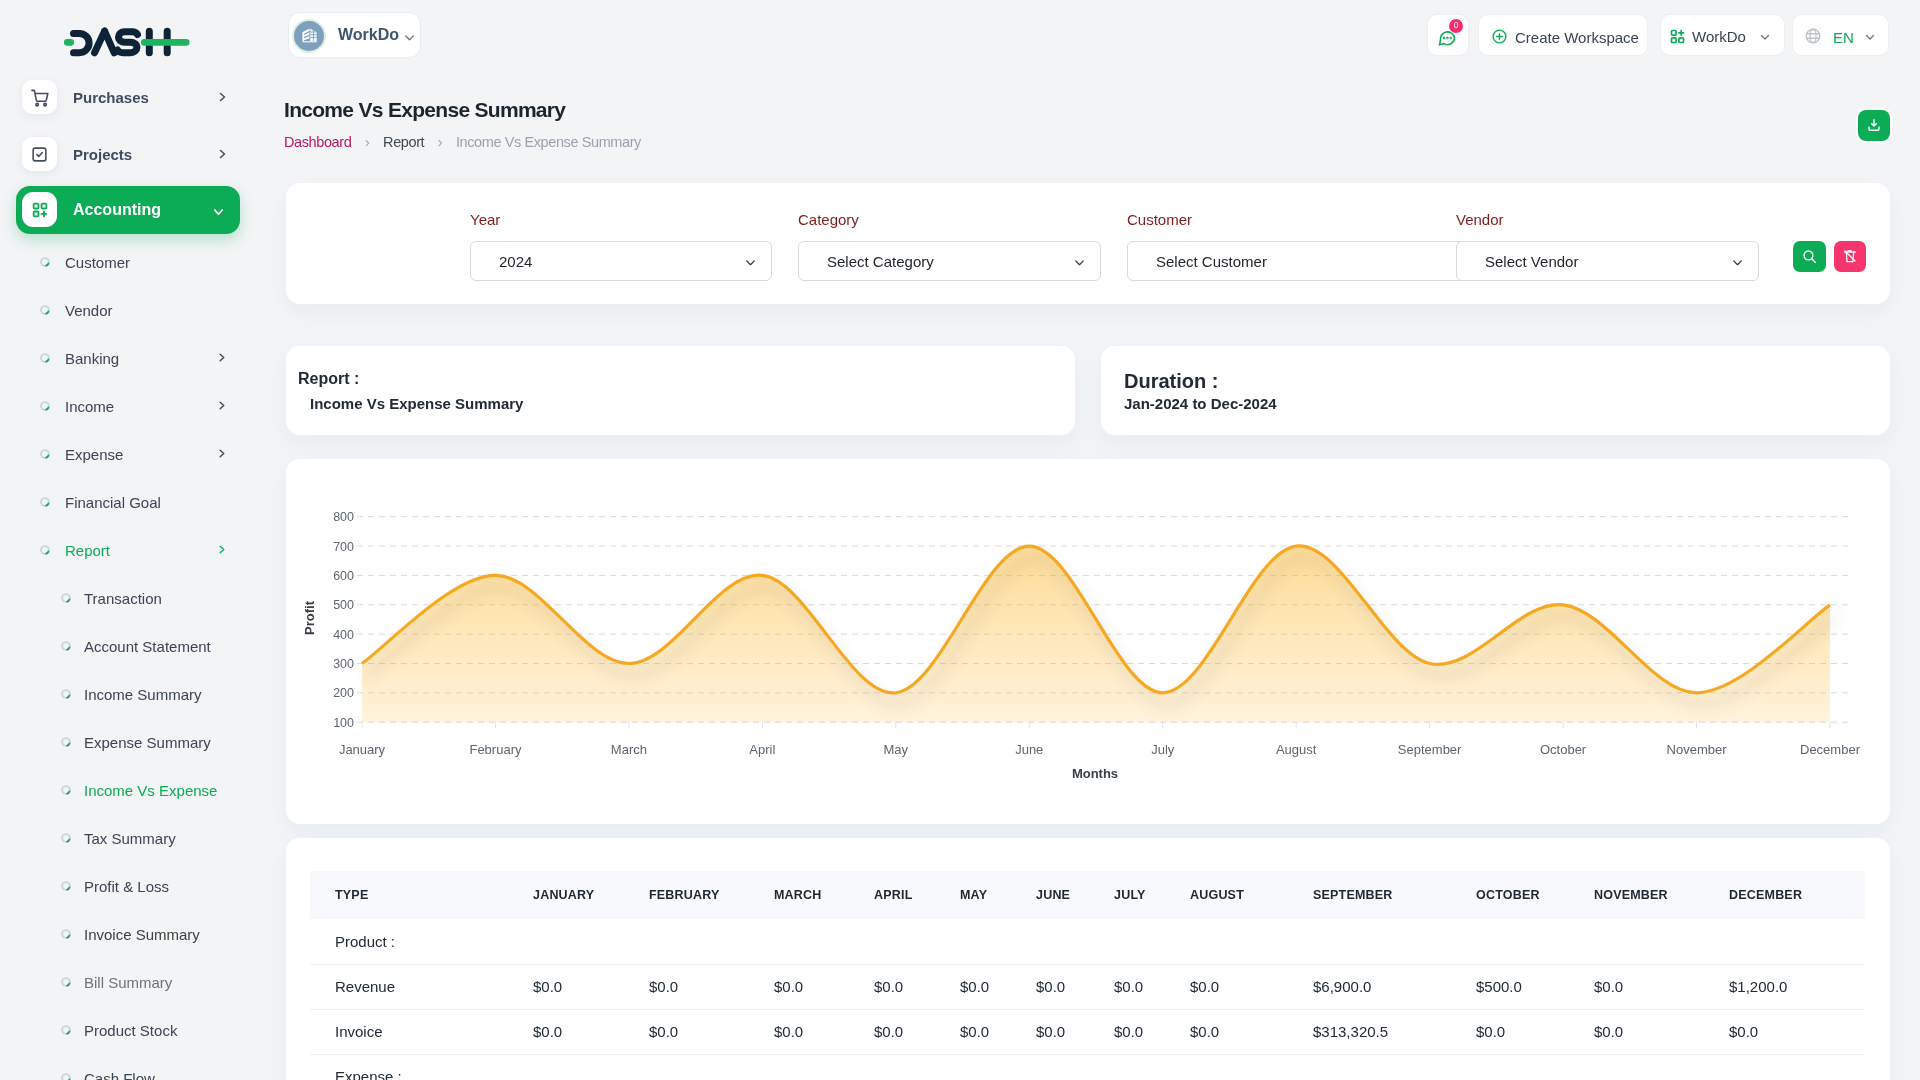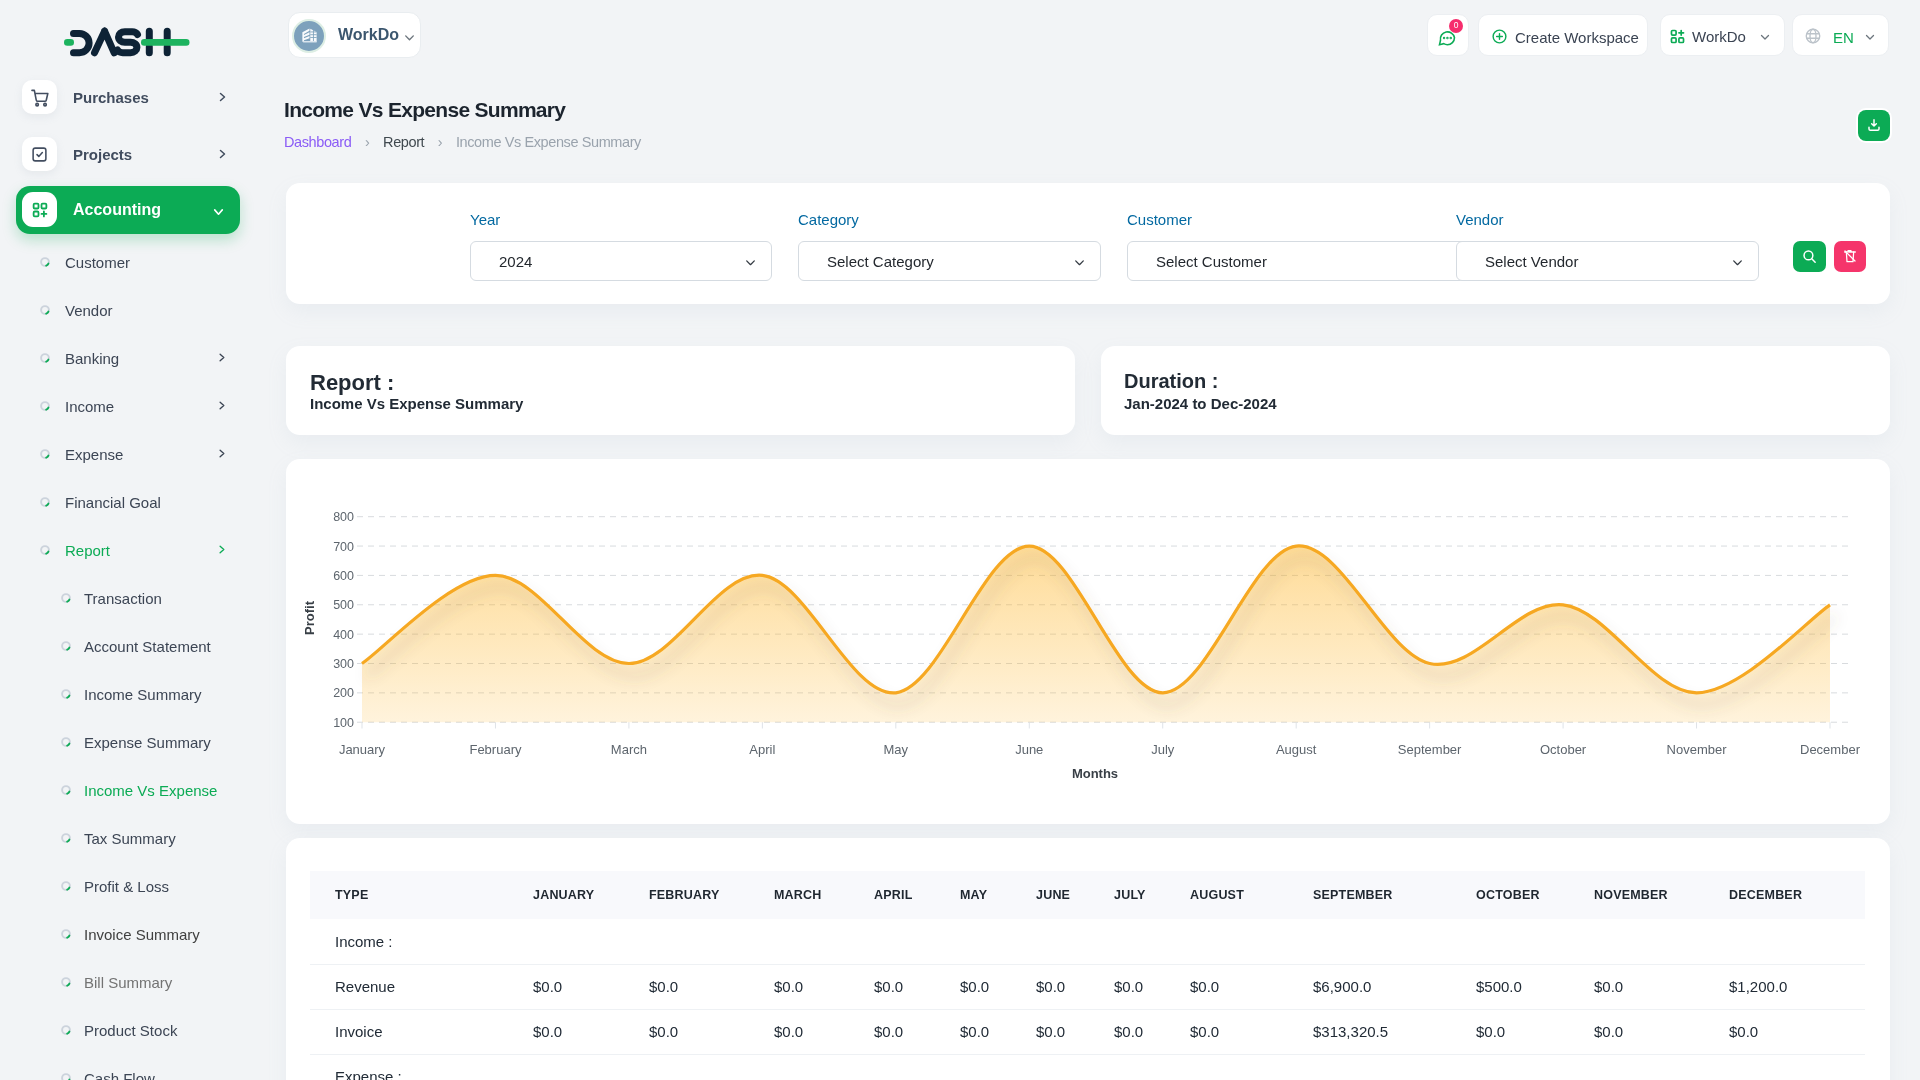--- a/index.html
+++ b/index.html
@@ -6,21 +6,21 @@
 html,body { width:1920px; height:1080px; }
 body { font-family:"Liberation Sans", sans-serif; background:#f3f5f7; color:#3a4352; overflow:hidden; }
 .page { position:relative; width:1920px; height:1080px; overflow:hidden;
   background:#f2f4f6; }
 .abs { position:absolute; }
 .card { position:absolute; background:#fff; border-radius:14px; box-shadow:0 8px 20px rgba(160,174,192,.10); }
 .seltxt { font-size:15px; color:#23282e; }
 .selbox { position:absolute; height:40px; background:#fff; border:1px solid #d5dbe1; border-radius:6px;
   display:flex; align-items:center; padding-left:28px; }
 .selbox svg { position:absolute; right:14px; top:14px; }
-.flabel { position:absolute; font-size:15px; color:#0369a1; }
+.flabel { position:absolute; font-size:15px; color:#7f1d1d; }
 .mitem { position:absolute; left:0; width:262px; height:24px; }
 .mtext { position:absolute; left:65px; top:50%; transform:translateY(-50%); font-size:15px; color:#3c4554; }
 .stext { position:absolute; left:84px; top:50%; transform:translateY(-50%); font-size:15px; color:#3c4554;text-align:center; }
 .bullet { position:absolute; left:40px; top:50%; margin-top:-5px; }
 .sbullet { position:absolute; left:61px; top:50%; margin-top:-5px; }
 .chev { position:absolute; left:214px; top:50%; margin-top:-6px; }
 table.rep { border-collapse:collapse; table-layout:fixed; width:1555px; font-size:15px; color:#212b36; }
 table.rep th { background:#f8f9fc; font-size:12.5px; font-weight:bold; color:#1f2730; text-align:left;
   height:48px; padding:0 0 0 25px; letter-spacing:.2px; }
 table.rep td { height:45px; padding:0 0 0 25px; border-bottom:1px solid #eef1f4; }
@@ -270,21 +270,21 @@
       <ellipse cx="12" cy="12" rx="4" ry="9"></ellipse>
       <path d="M3.6 9h16.8M3.6 15h16.8"></path>
     </svg>
   <div class="abs" style="left:1833px;top:29px;font-size:15px;color:#0cab55;">EN</div>
   <svg class="abs" style="left:1864px;top:31px;" width="12" height="12" viewBox="0 0 24 24" fill="none" stroke="#6c757d" stroke-width="2.6" stroke-linecap="round" stroke-linejoin="round">
       <path d="M5 9l7 7 7-7"></path>
     </svg>
 
   <div class="abs" style="left:284px;top:98px;font-size:21px;letter-spacing:-0.7px;font-weight:bold;color:#1c242e;">Income Vs Expense Summary</div>
   <div class="abs" style="left:284px;top:134px;font-size:14.5px;letter-spacing:-0.4px;">
-    <span style="color:#8b5cf6;">Dashboard</span>
+    <span style="color:#be185d;">Dashboard</span>
     <span style="color:#9aa3ad;padding:0 10px;">›</span>
     <span style="color:#40494f;">Report</span>
     <span style="color:#9aa3ad;padding:0 10px;">›</span>
     <span style="color:#9aa3ad;">Income Vs Expense Summary</span>
   </div>
   <div class="abs" style="left:1858px;top:110px;width:32px;height:31px;background:#0cab55;border-radius:8px;box-shadow:0 0 0 2px #fff;"></div>
   <svg class="abs" style="left:1866px;top:117px;" width="16" height="16" viewBox="0 0 24 24" fill="none" stroke="#fff" stroke-width="2.2" stroke-linecap="round" stroke-linejoin="round">
       <path d="M12 4v9M8.5 10l3.5 3.5L15.5 10"></path>
       <path d="M4.5 15.5v2.5a2 2 0 0 0 2 2h11a2 2 0 0 0 2-2v-2.5"></path>
     </svg>
@@ -324,21 +324,21 @@
       <path d="M15.2 15.2L20 20"></path>
     </svg>
   <div class="abs" style="left:1834px;top:241px;width:32px;height:31px;background:#f5356b;border-radius:7px;"></div>
   <svg class="abs" style="left:1842px;top:248px;" width="16" height="16" viewBox="0 0 24 24" fill="none" stroke="#fff" stroke-width="1.9" stroke-linecap="round" stroke-linejoin="round">
       <path d="M4 6h3M10 6h10M8.5 6l.5-2h4.5l.5 2"></path>
       <path d="M6.5 6l1 14.5h9L17.5 6"></path>
       <path d="M4.5 4.5L19.5 19.5"></path>
     </svg>
 
   <div class="card" style="left:286px;top:346px;width:789px;height:89px;"></div>
-  <div class="abs" style="left:310px;top:370px;font-size:22px;font-weight:bold;color:#222b35;">Report :</div>
+  <div class="abs" style="left:298px;top:370px;font-size:16px;font-weight:bold;color:#222b35;">Report :</div>
   <div class="abs" style="left:310px;top:395px;font-size:15px;font-weight:bold;color:#222b35;">Income Vs Expense Summary</div>
   <div class="card" style="left:1101px;top:346px;width:789px;height:89px;"></div>
   <div class="abs" style="left:1124px;top:370px;font-size:20px;font-weight:bold;color:#222b35;">Duration :</div>
   <div class="abs" style="left:1124px;top:395px;font-size:15px;font-weight:bold;color:#222b35;">Jan-2024 to Dec-2024</div>
 
   <div class="card" style="left:286px;top:459px;width:1604px;height:365px;"></div>
   <svg class="abs" style="left:286px;top:459px;" width="1604" height="365" viewBox="0 0 1604 365" id="chartsvg">
     <defs>
       <linearGradient id="areagrad" x1="0" y1="87" x2="0" y2="264" gradientUnits="userSpaceOnUse">
         <stop offset="0" stop-color="#feb019" stop-opacity="0.45"></stop>
@@ -428,21 +428,21 @@
             <th>MAY</th>
             <th>JUNE</th>
             <th>JULY</th>
             <th>AUGUST</th>
             <th>SEPTEMBER</th>
             <th>OCTOBER</th>
             <th>NOVEMBER</th>
             <th>DECEMBER</th>
           </tr>
       <tr>
-            <td colspan="13">Income :</td>
+            <td colspan="13">Product :</td>
           </tr>
       <tr>
             <td>Revenue</td>
             <td>$0.0</td>
             <td>$0.0</td>
             <td>$0.0</td>
             <td>$0.0</td>
             <td>$0.0</td>
             <td>$0.0</td>
             <td>$0.0</td>

